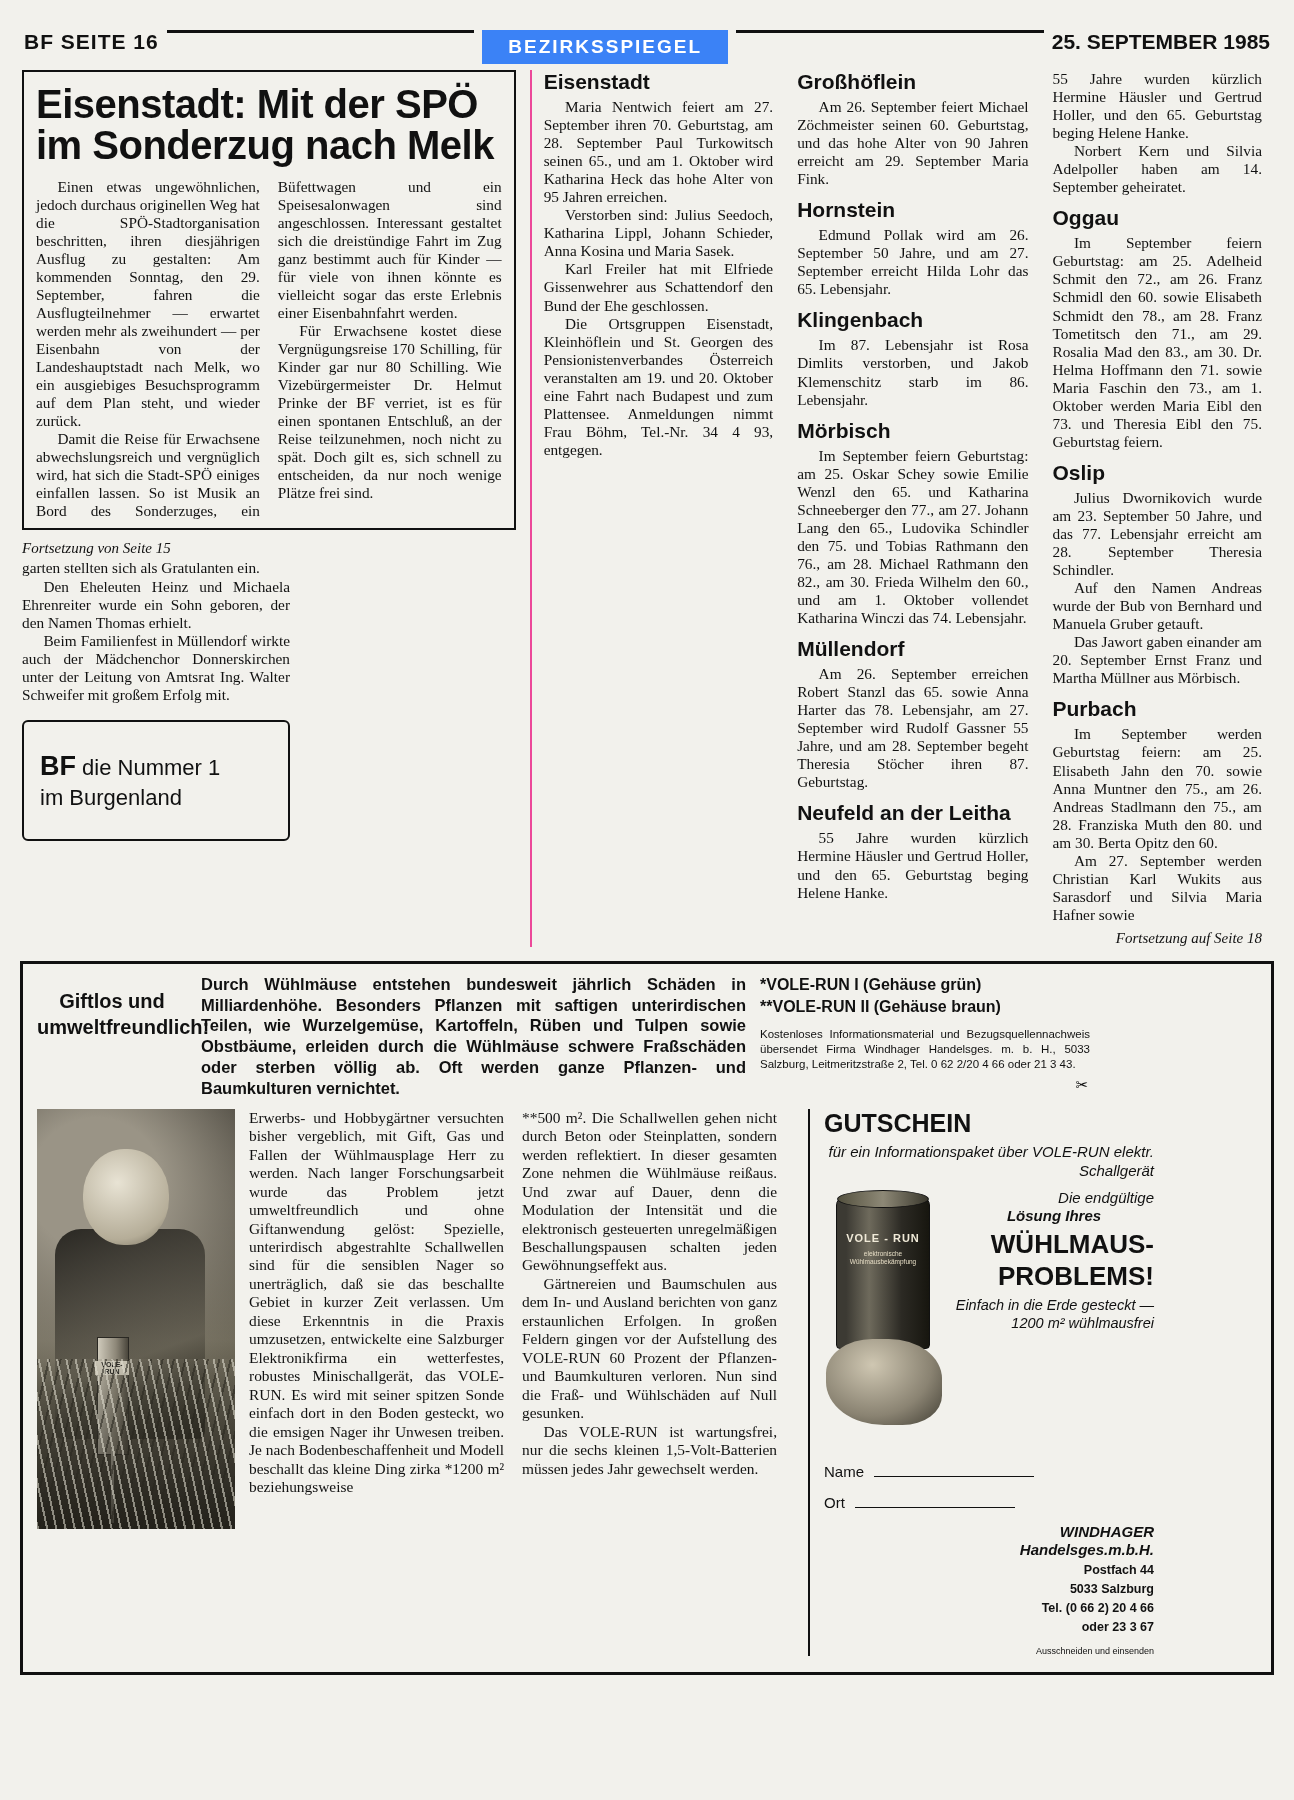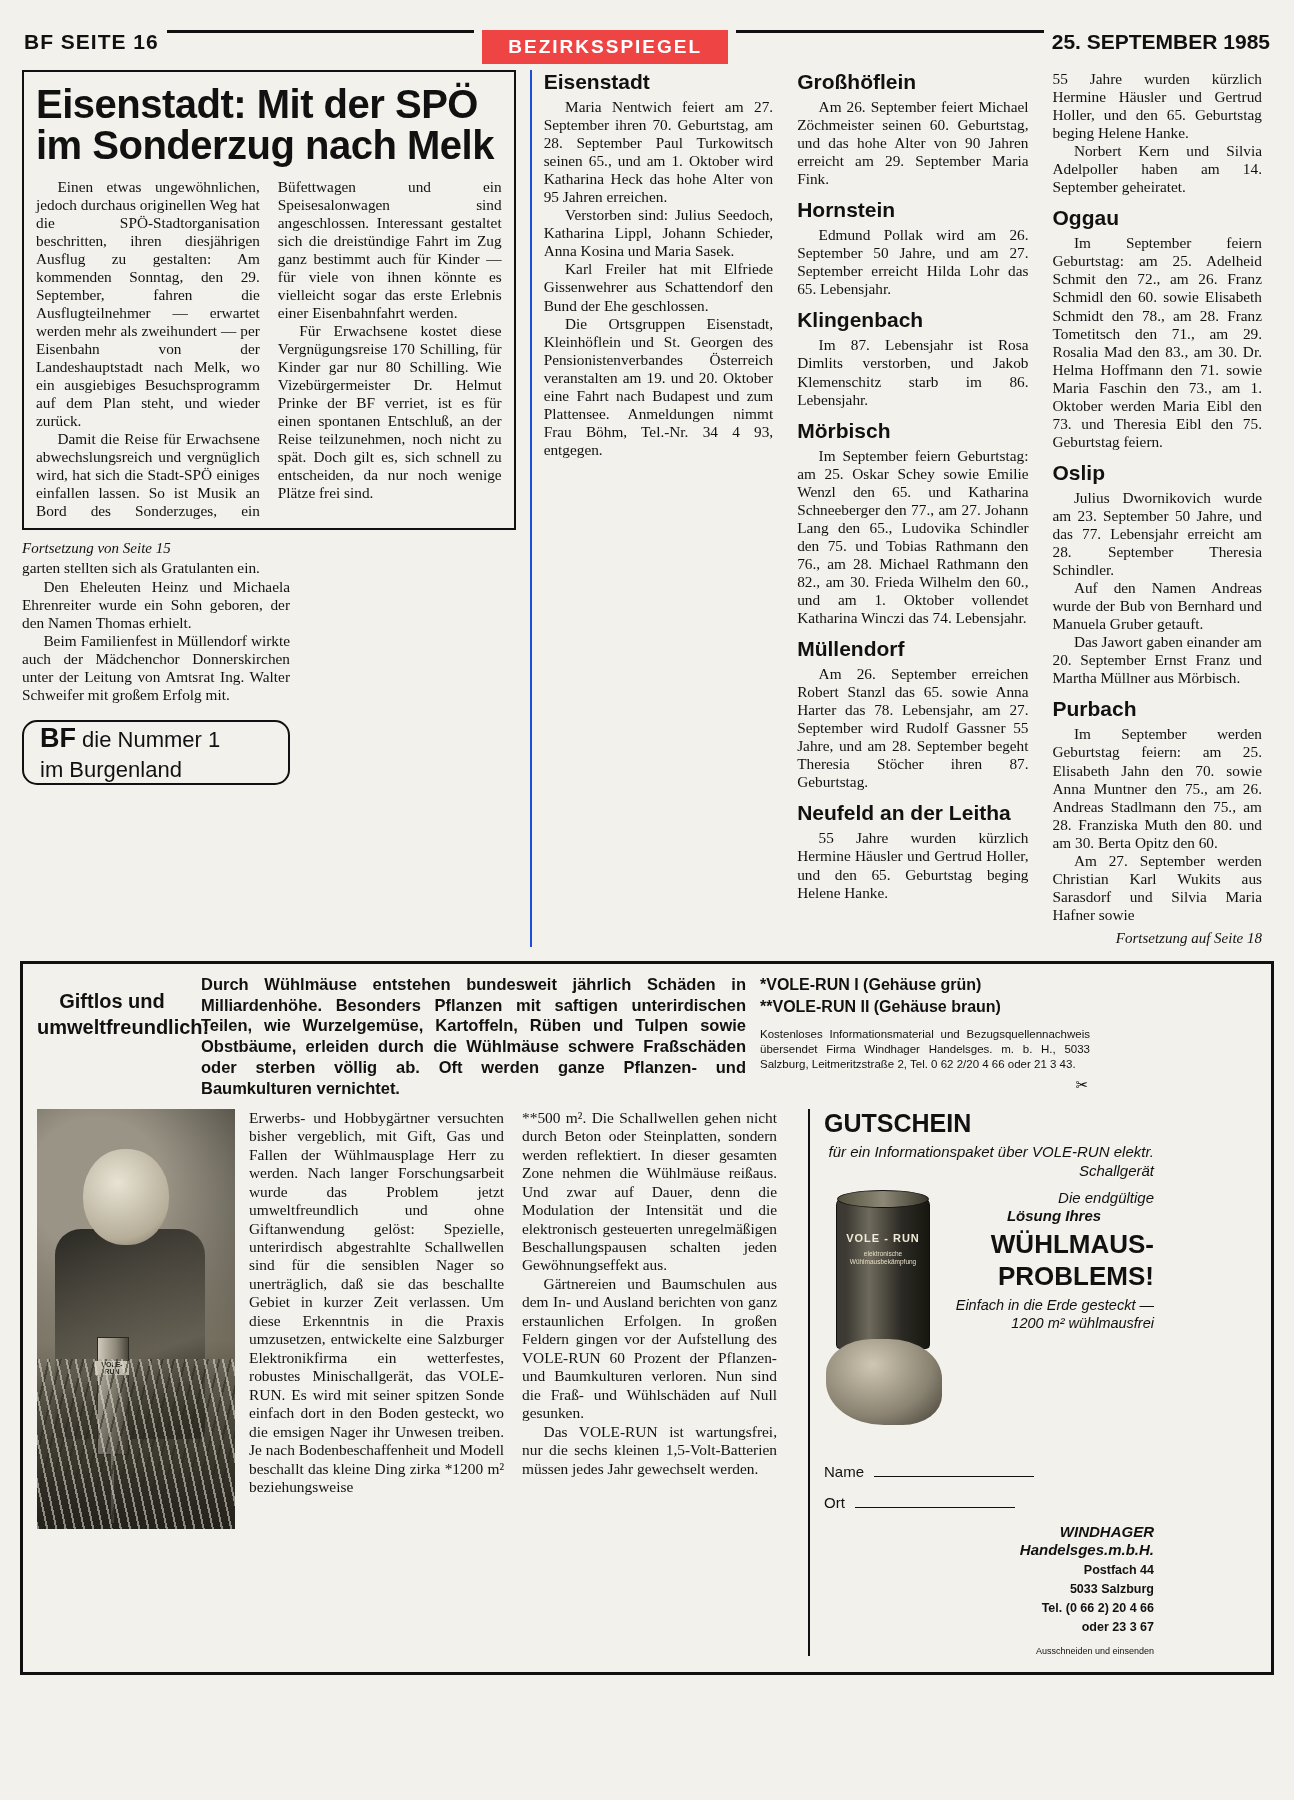--- a/index.html
+++ b/index.html
@@ -30,21 +30,21 @@
     letter-spacing:1px;
     white-space:nowrap;
   }
   .mast-rule{
     flex:1 1 auto;
     height:3px;
     background:#111;
     margin:0 8px;
   }
   .mast-badge{
-    background:#ef4444;
+    background:#3b82f6;
     color:#fff;
     font-family:"Liberation Sans", sans-serif;
     font-weight:bold;
     font-size:19px;
     letter-spacing:2px;
     padding:6px 26px;
     white-space:nowrap;
   }
   .mast-right{
     font-family:"Liberation Sans", sans-serif;
@@ -56,21 +56,21 @@
   .top-area{
     display:flex;
     padding:0 22px;
     box-sizing:border-box;
     gap:0;
   }
   .col{
     box-sizing:border-box;
   }
   .col-a{width:556px;padding-right:14px;}
-  .col-b{width:278px;padding:0 12px;border-left:2px solid #1d4ed8;}
+  .col-b{width:278px;padding:0 12px;border-left:2px solid #ec4899;}
   .col-c{width:278px;padding:0 12px;}
   .col-d{width:252px;padding:0 10px 0 12px;}
 
   .headline-box{
     border:2px solid #111;
     padding:10px 12px 8px 12px;
     margin-bottom:10px;
   }
   h1.headline{
     font-family:"Liberation Sans", sans-serif;
@@ -102,22 +102,22 @@
   }
   h2.sub{
     font-family:"Liberation Sans", sans-serif;
     font-weight:bold;
     font-size:21px;
     margin:10px 0 4px 0;
   }
   h2.sub.first{margin-top:0;}
   .promo-box{
     border:2px solid #111;
-    border-radius:15px;
-    padding:0 16px;
+    border-radius:6px;
+    padding:28px 16px;
     margin-top:16px;
     font-family:"Liberation Sans", sans-serif;
     font-size:22px;
     line-height:1.25;
   }
   .promo-box .bf{font-weight:bold;font-size:27px;}
   .cont-right{
     font-style:italic;
     text-align:right;
     font-size:15px;

